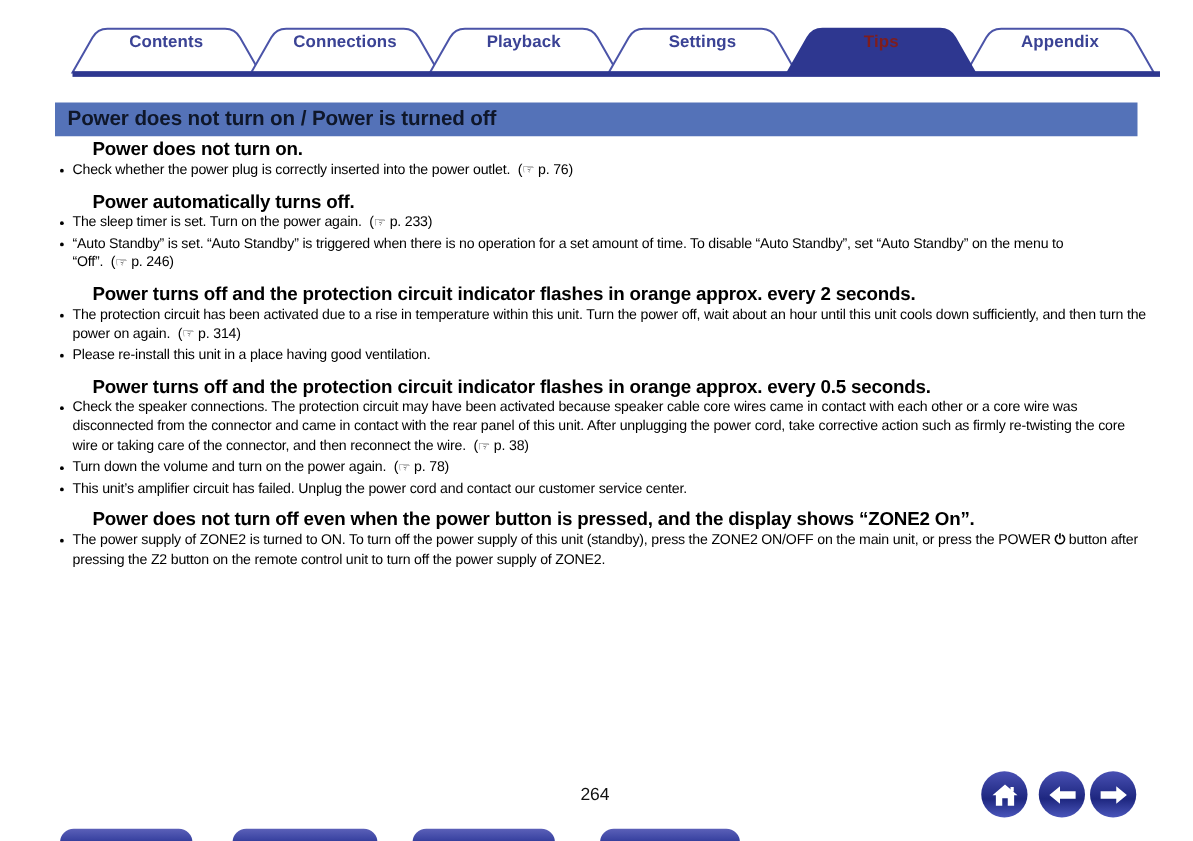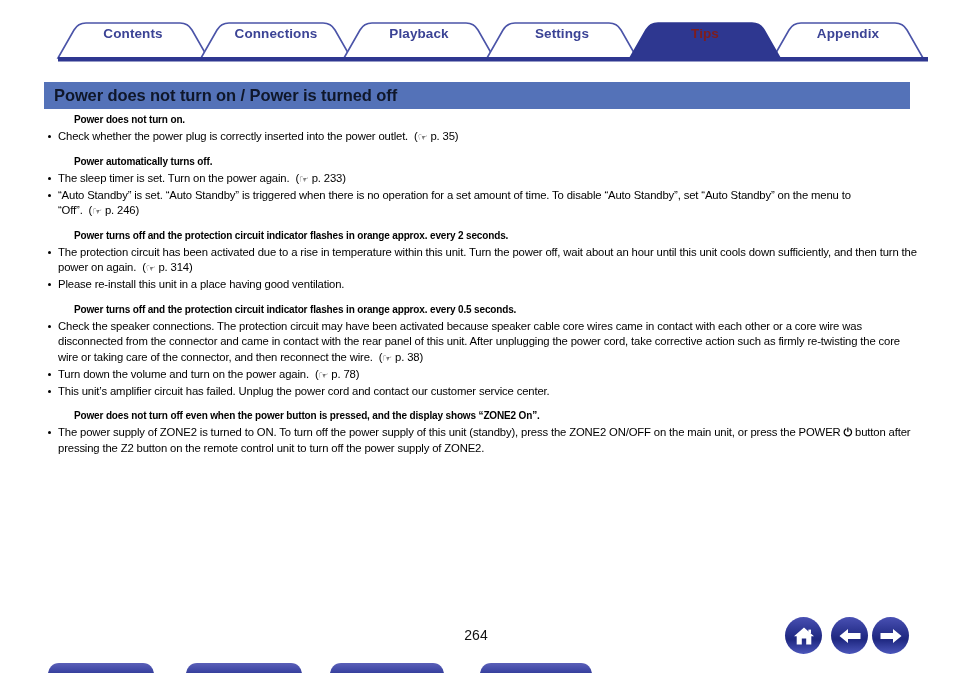--- a/index.html
+++ b/index.html
@@ -67,21 +67,21 @@
   .content {
     position: absolute;
     left: 40px;
     top: 112px;
     width: 878px;
   }
   .qa-block {
     margin-bottom: 9px;
   }
   .q-head {
-    font-size: 10px;
+    font-size: 15px;
     font-weight: bold;
     color: #000000;
     margin: 0 0 2px 2px;
     letter-spacing: -0.15px;
     line-height: 15px;
     padding-left: 32px;
   }
   ul.answers {
     list-style: none;
     margin: 0;
@@ -201,21 +201,21 @@
   <div class="tab-label active" style="left:687px">Tips</div>
   <div class="tab-label" style="left:830px">Appendix</div>
 </div>
 
 <div class="page-title">Power does not turn on / Power is turned off</div>
 
 <div class="content" id="content-area">
     <div class="qa-block">
       <div class="q-head">Power does not turn on.</div>
       <ul class="answers">
-        <li><span>Check whether the power plug is correctly inserted into the power outlet.</span><span class="pageref">&nbsp;&nbsp;(<span class="hand-icon">☞</span><span> p. 35</span>)</span></li>
+        <li><span>Check whether the power plug is correctly inserted into the power outlet.</span><span class="pageref">&nbsp;&nbsp;(<span class="hand-icon">☞</span><span> p. 76</span>)</span></li>
       </ul>
     </div>
     <div class="qa-block">
       <div class="q-head">Power automatically turns off.</div>
       <ul class="answers">
         <li><span>The sleep timer is set. Turn on the power again.</span><span class="pageref">&nbsp;&nbsp;(<span class="hand-icon">☞</span><span> p. 233</span>)</span></li>
         <li><span>“Auto Standby” is set. “Auto Standby” is triggered when there is no operation for a set amount of time. To disable “Auto Standby”, set “Auto Standby” on the menu to “Off”.</span><span class="pageref">&nbsp;&nbsp;(<span class="hand-icon">☞</span><span> p. 246</span>)</span></li>
       </ul>
     </div>
     <div class="qa-block">

